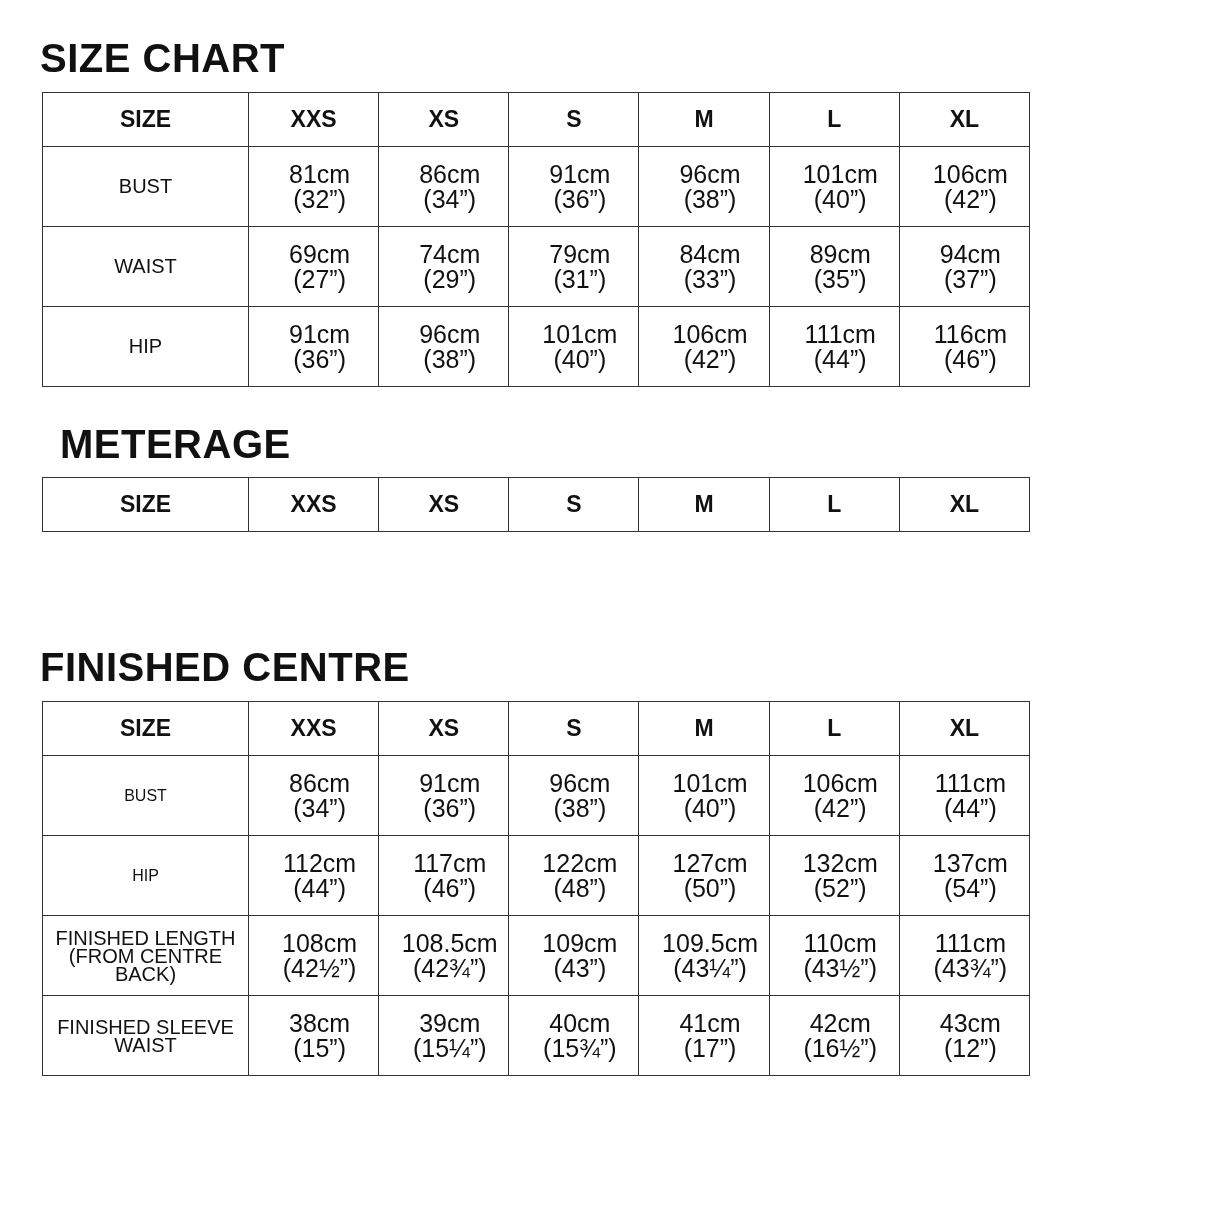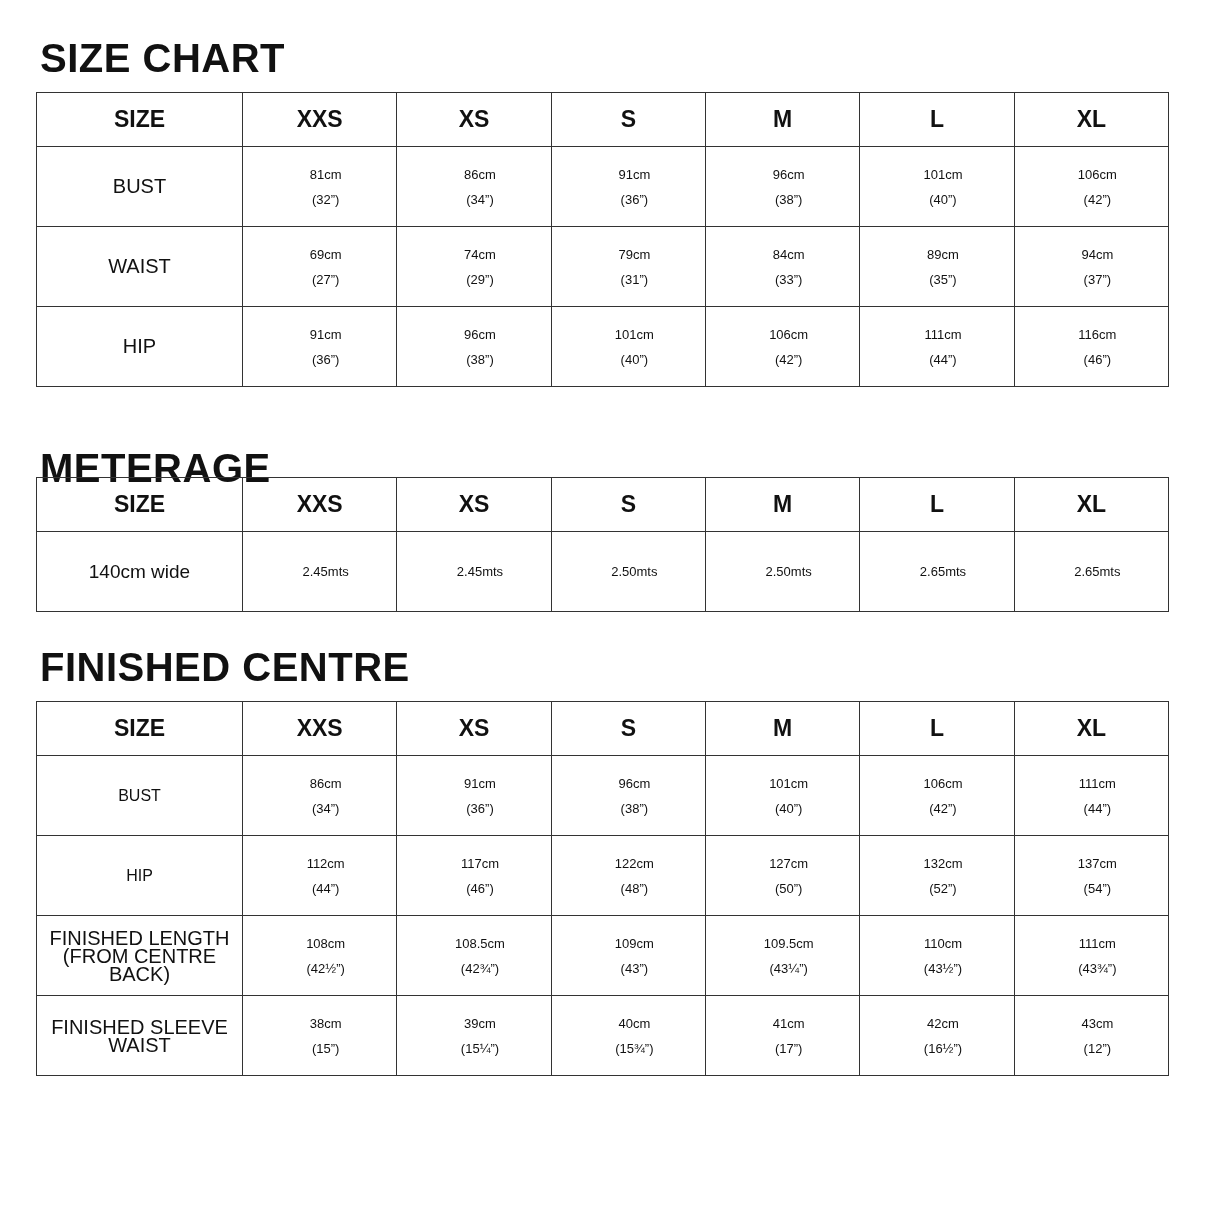--- a/index.html
+++ b/index.html
@@ -1,23 +1,23 @@
 <!DOCTYPE html>
 <html><head>
 <meta charset="utf-8">
 <style>
   html, body { margin: 0; padding: 0; background: #ffffff; }
   body { width: 1214px; height: 1214px; position: relative; font-family: "Liberation Sans", sans-serif; color: #111; }
   .title { position: absolute; left: 40px; font-size: 40px; font-weight: 700; letter-spacing: 0.5px; line-height: 1; }
-  table { position: absolute; left: 36px; width: 1133px; border-collapse: collapse; table-layout: fixed; }
+  table { position: absolute; left: 42px; width: 988px; border-collapse: collapse; table-layout: fixed; }
   td, th { border: 1.5px solid #333; text-align: center; vertical-align: middle; padding: 0; }
   th { font-size: 23px; font-weight: 700; height: 53px; }
   td.rowlabel { font-weight: 400; font-size: 20px; }
   td.rowlabel.small { font-size: 20px; line-height: 18px; }
-  td.val { font-size: 13px; line-height: 25px; padding-left: 12px; }
+  td.val { font-size: 25px; line-height: 25px; padding-left: 12px; }
   tr.r80 td { height: 79px; }
   col.c0 { width: 206px; }
   .v1, .v2 { display: block; }
 </style>
 </head>
 <body>
 
 <div class="title" style="top:38px;text-align:right;">SIZE CHART</div>
 <table style="top:92px;">
   <colgroup>
@@ -116,50 +116,41 @@
           <span class="v2">(44”)</span>
         </td>
     <td class="val">
           <span class="v1">116cm</span>
           <span class="v2">(46”)</span>
         </td>
   </tr>
 </tbody>
   </table>
 
-<div class="title" style="top:448px;">METERAGE</div>
+<div class="title" style="top:424px;margin-left:20px;">METERAGE</div>
 <table style="top:477px;">
   <colgroup>
       <col class="c0">
       <col>
       <col>
       <col>
       <col>
       <col>
       <col>
     </colgroup>
   <tbody>
       <tr>
     <th>SIZE</th>
     <th>XXS</th>
     <th>XS</th>
     <th>S</th>
     <th>M</th>
     <th>L</th>
     <th>XL</th>
   </tr>
-  <tr class="r80">
-    <td class="rowlabel" style="font-size:19px;">140cm wide</td>
-    <td class="val">2.45mts</td>
-    <td class="val">2.45mts</td>
-    <td class="val">2.50mts</td>
-    <td class="val">2.50mts</td>
-    <td class="val">2.65mts</td>
-    <td class="val">2.65mts</td>
-  </tr>
 </tbody>
   </table>
 
 <div class="title" style="top:647px;">FINISHED CENTRE</div>
 <table style="top:701px;">
   <colgroup>
       <col class="c0">
       <col>
       <col>
       <col>

